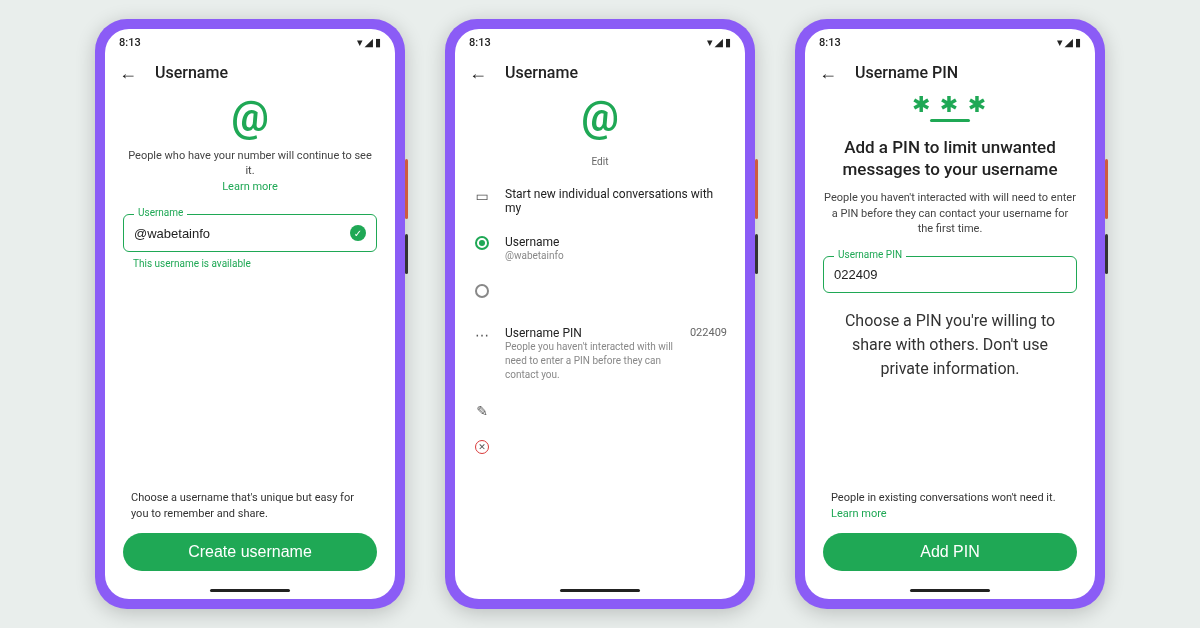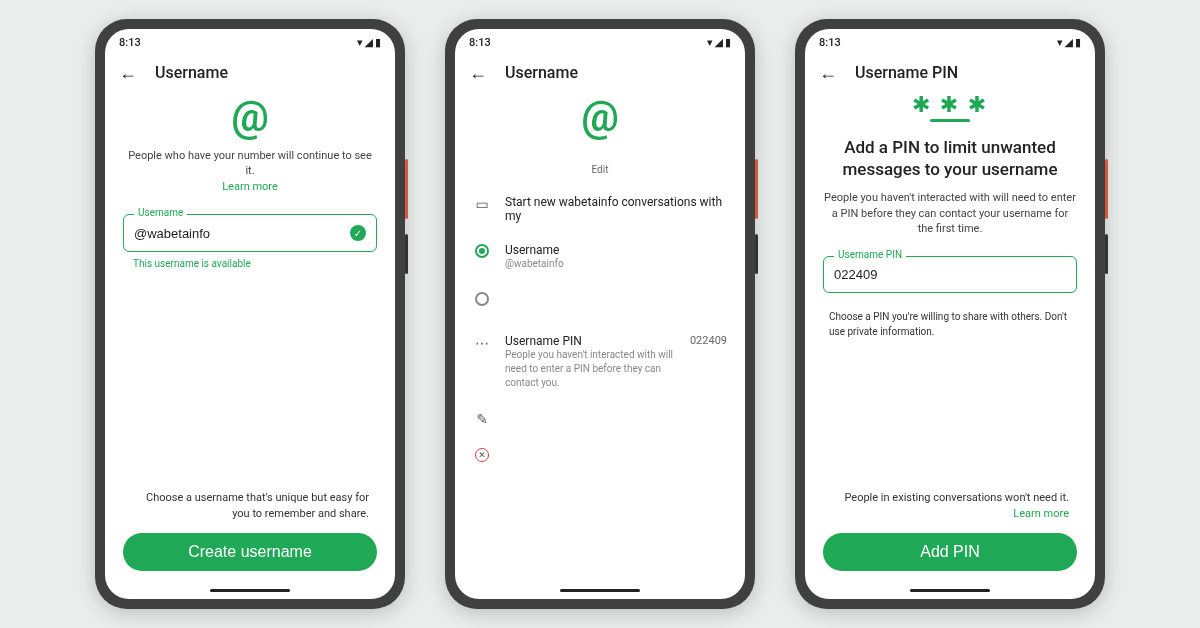--- a/index.html
+++ b/index.html
@@ -9,21 +9,21 @@
     height: 628px;
     font-family: -apple-system, BlinkMacSystemFont, "Segoe UI", Roboto, sans-serif;
     display: flex;
     justify-content: center;
     align-items: center;
     gap: 40px;
   }
   .phone {
     width: 310px;
     height: 590px;
-    background: #404040;
+    background: #8b5cf6;
     border-radius: 32px;
     padding: 10px;
     position: relative;
     box-shadow: 0 4px 20px rgba(0,0,0,0.2);
   }
   .phone::before { 
     content:"";
     position:absolute; right:-3px; top:140px;
     width:3px; height:60px; background:#ce5b3f; border-radius:2px;
   }
@@ -78,47 +78,47 @@
   }
   .field input {
     border:none; outline:none; font-size:13px; flex:1; color:#222; background:transparent;
   }
   .check-badge {
     width:16px; height:16px; border-radius:50%; background:#1fa855;
     display:flex; align-items:center; justify-content:center; color:#fff; font-size:10px;
   }
   .helper { font-size:10px; color:#1fa855; margin:6px 0 0 10px;}
   .spacer { flex:1; }
-  .footer-note { font-size:11px; color:#333; text-align:right; line-height:1.4; margin-bottom:12px; padding:0 8px;}
+  .footer-note { font-size:11px; color:#333; text-align:left; line-height:1.4; margin-bottom:12px; padding:0 8px;}
   .cta {
     background:#1fa855; color:#fff; border:none; border-radius:22px;
     height:38px; font-size:16px; font-weight:500; cursor:pointer; width:100%;
   }
   .nav-bar { height:18px; display:flex; justify-content:center; align-items:center;}
   .nav-pill { width:80px; height:3px; background:#222; border-radius:2px;}
   
   .profile-name { font-size:16px; font-weight:500; margin-top:2px;}
-  .edit-link { font-size:10px; color:#666; margin-top:16px; display:inline-block;text-align:center;}
+  .edit-link { font-size:10px; color:#666; margin-top:8px; display:inline-block;text-align:center;}
   .row { display:flex; align-items:flex-start; gap:14px; padding:10px 0; font-size:12px; color:#222;}
   .row .ico { width:18px; display:flex; justify-content:center; font-size:14px; color:#555; margin-top:1px;}
   .row .body { flex:1; }
   .row .body .primary { font-size:12px; color:#222;}
   .row .body .secondary { font-size:10px; color:#888; line-height:1.4;}
   .row .tail { font-size:11px; color:#666;}
   .radio { width:14px; height:14px; border:2px solid #888; border-radius:50%;}
   .radio.checked { border-color:#1fa855; position:relative;}
   .radio.checked::after{content:"";position:absolute;inset:2px;background:#1fa855;border-radius:50%;}
   .remove { color:#d93a3a;}
   .remove-ico { width:14px;height:14px;border:1.5px solid #d93a3a;border-radius:50%;display:flex;align-items:center;justify-content:center;font-size:9px;}
   .section-start { margin-top:8px;}
   .blur { filter:blur(2px); letter-spacing:1px; color:#999;}
   
   .pin-dots { color:#1fa855; font-size:22px; letter-spacing:2px; }
   .pin-underline { width:40px; height:3px; background:#1fa855; margin:2px auto 14px; border-radius:2px;}
-  .pin-helper { font-size:10px; color:#333; text-align:left; margin-top:16px; line-height:1.5; padding:0 6px;}
+  .pin-helper { font-size:16px; color:#333; text-align:center; margin-top:16px; line-height:1.5; padding:0 6px;}
 </style>
 </head>
 <body>
 
 <div class="phone">
   <div class="screen">
     <div class="status-bar">
       <span>8:13</span>
       <span class="status-right">
         <span>▾</span>
@@ -170,21 +170,21 @@
     </div>
     <div class="content">
       <div class="centered">
         <span class="at-icon">@</span>
         <span class="edit-link">Edit</span>
       </div>
 
       <div class="row section-start">
         <span class="ico">▭</span>
         <div class="body">
-            <div class="primary">Start new wabetainfo conversations with my</div>
+            <div class="primary">Start new individual conversations with my</div>
           </div>
       </div>
 
       <div class="row">
         <span class="ico">
             <span class="radio checked"></span>
           </span>
         <div class="body">
           <div class="primary">Username</div>
           <div class="secondary">@wabetainfo</div>

